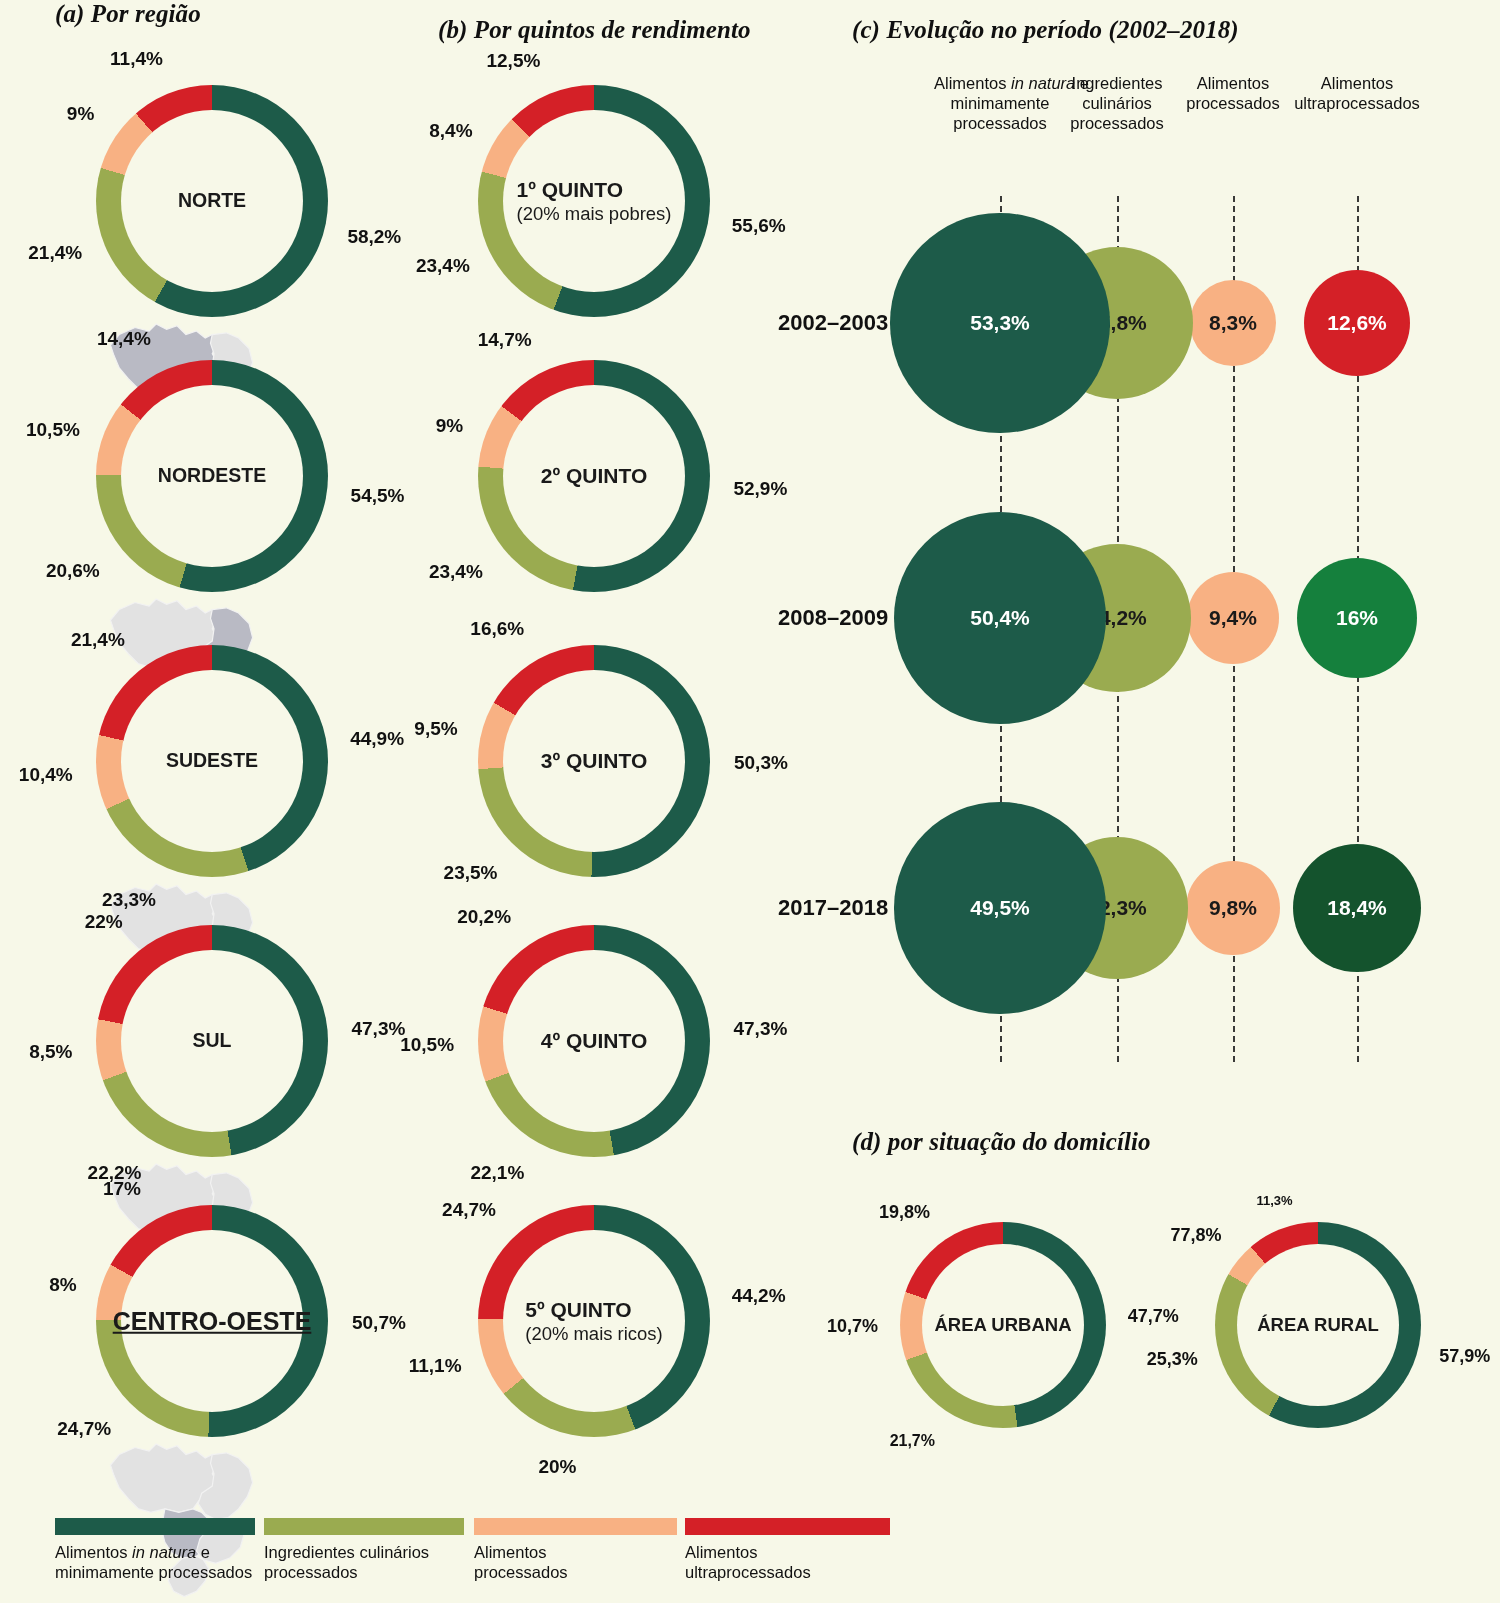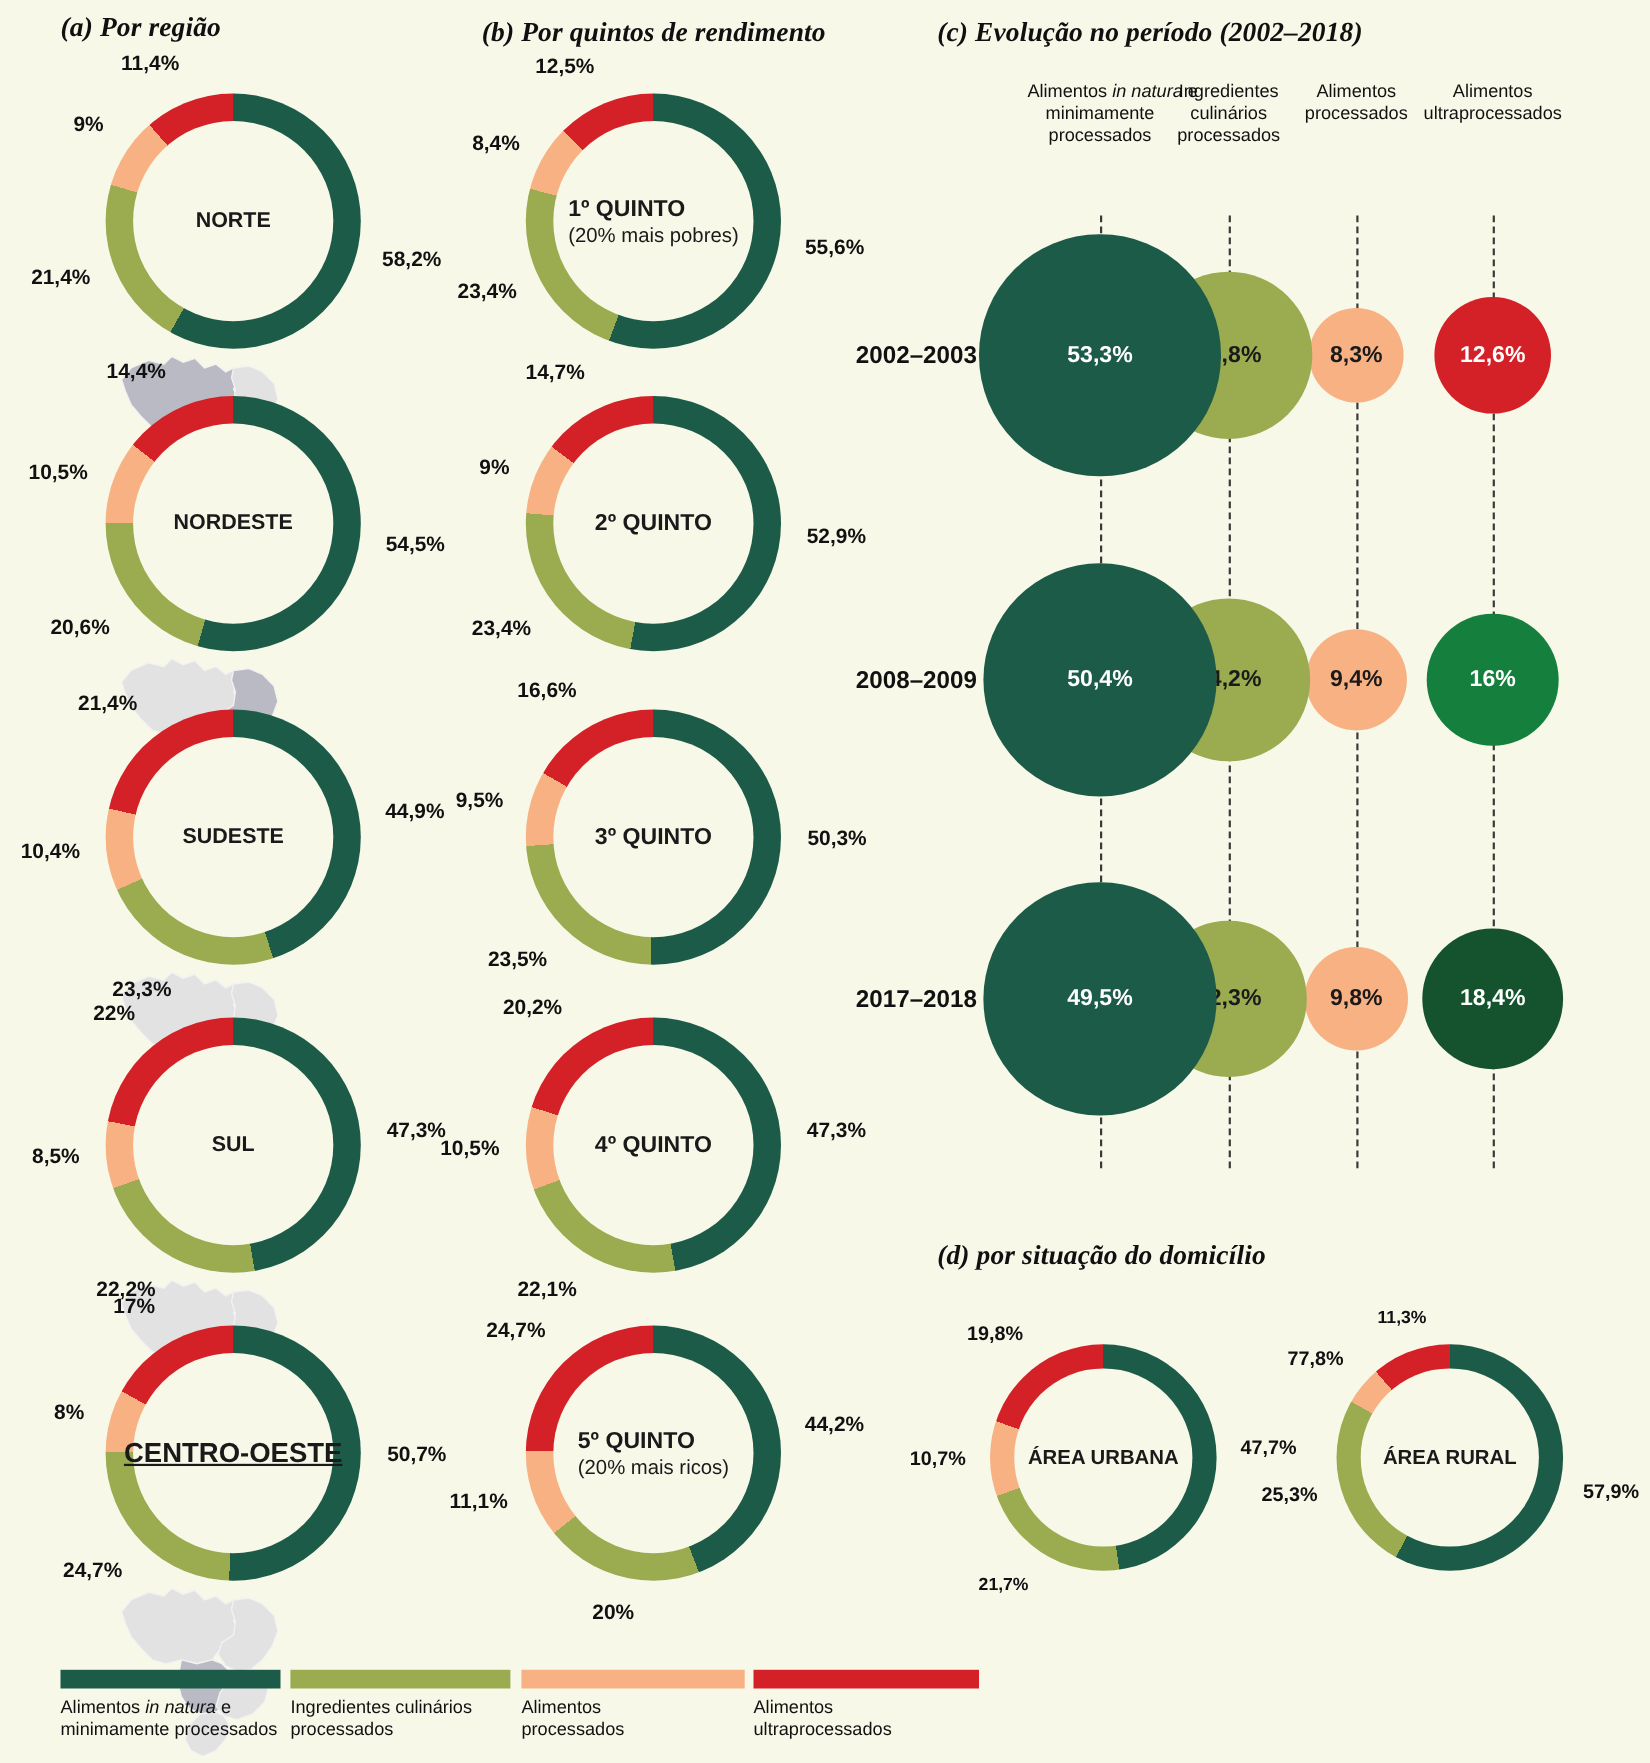--- a/index.html
+++ b/index.html
@@ -87,21 +87,21 @@
     margin-top:7px;
     font-size:16.5px;
     line-height:1.22;
     color:#111;
   }
   .legend-text .it{font-style:italic;}
 </style>
 </head>
 <body>
 
-<div class="panel-title" style="left:55px;top:12px;">(a) Por região</div>
+<div class="panel-title" style="left:55px;top:0;">(a) Por região</div>
 <div class="panel-title" style="left:438px;top:16px;">(b) Por quintos de rendimento</div>
 <div class="panel-title" style="left:852px;top:16px;">(c) Evolução no período (2002–2018)</div>
 <div class="panel-title" style="left:852px;top:1128px;">(d) por situação do domicílio</div>
 
 <div id="panel-a">
     <div class="donut-unit" style="left: 96px; top: 85px; width: 232px; height: 232px;"><div class="donut" style="width: 232px; height: 232px; background: conic-gradient(rgb(29, 91, 73) 0deg, rgb(29, 91, 73) 209.52deg, rgb(154, 171, 80) 209.52deg, rgb(154, 171, 80) 286.56deg, rgb(248, 177, 131) 286.56deg, rgb(248, 177, 131) 318.96deg, rgb(212, 32, 39) 318.96deg, rgb(212, 32, 39) 360deg);">
         <div class="hole" style="width: 182px; height: 182px;"></div>
       </div><svg viewBox="20 10 190 195" width="171.07999999999998" height="171.07999999999998" class="map">
         <path d="M44,30 L62,22 L78,26 L86,18 L98,24 L110,20 L120,30 L132,26 L142,34 L150,30 L156,40 L150,52 L156,62 L150,74 L138,78 L128,92 L112,96 L96,92 L80,96 L66,92 L54,80 L44,68 L38,54 L34,42 Z" fill="#b9bac4" stroke="#f2f2f2" stroke-width="1.4"></path>
         <path d="M150,30 L166,28 L180,34 L192,46 L196,62 L190,78 L180,92 L168,102 L154,104 L142,98 L134,86 L138,74 L150,66 L152,52 L148,40 Z" fill="#e2e2e2" stroke="#f2f2f2" stroke-width="1.4"></path>
@@ -261,21 +261,21 @@
     <div class="donut-unit" style="left: 1215px; top: 1222px; width: 206px; height: 206px;">
       <div class="donut" style="width: 206px; height: 206px; background: conic-gradient(rgb(29, 91, 73) 0deg, rgb(29, 91, 73) 208.44deg, rgb(154, 171, 80) 208.44deg, rgb(154, 171, 80) 299.52deg, rgb(248, 177, 131) 299.52deg, rgb(248, 177, 131) 319.32deg, rgb(212, 32, 39) 319.32deg, rgb(212, 32, 39) 360deg);">
         <div class="hole" style="width: 162px; height: 162px;"></div>
       </div>
       <div class="donut-center" style="font-size: 18.5px;">
         <div>ÁREA RURAL</div>
       </div>
       <div class="dlabel" style="font-size: 18px; left: 224.17px; top: 133.706px; transform: translate(0%, -50%);">57,9%</div>
       <div class="dlabel" style="font-size: 18px; left: -17.1457px; top: 137.497px; transform: translate(-100%, -50%);">25,3%</div>
       <div class="dlabel" style="font-size: 18px; left: 6.436px; top: 23.625px; transform: translate(-100%, -100%);">77,8%</div>
-      <div class="dlabel" style="font-size: 16px; left: 59.5512px; top: -14.2058px; transform: translate(-50%, -100%);">11,3%</div>
+      <div class="dlabel" style="font-size: 13px; left: 59.5512px; top: -14.2058px; transform: translate(-50%, -100%);">11,3%</div>
     </div>
   </div>
 
 <div class="legend" id="legend">
     <div class="legend-item" style="left: 0px; width: 200px;">
       <div class="legend-swatch" style="background: rgb(29, 91, 73);"></div>
       <div class="legend-text">Alimentos <span class="it">in natura</span> e<br>minimamente processados</div>
     </div>
     <div class="legend-item" style="left: 209px; width: 200px;">
       <div class="legend-swatch" style="background: rgb(154, 171, 80);"></div>

